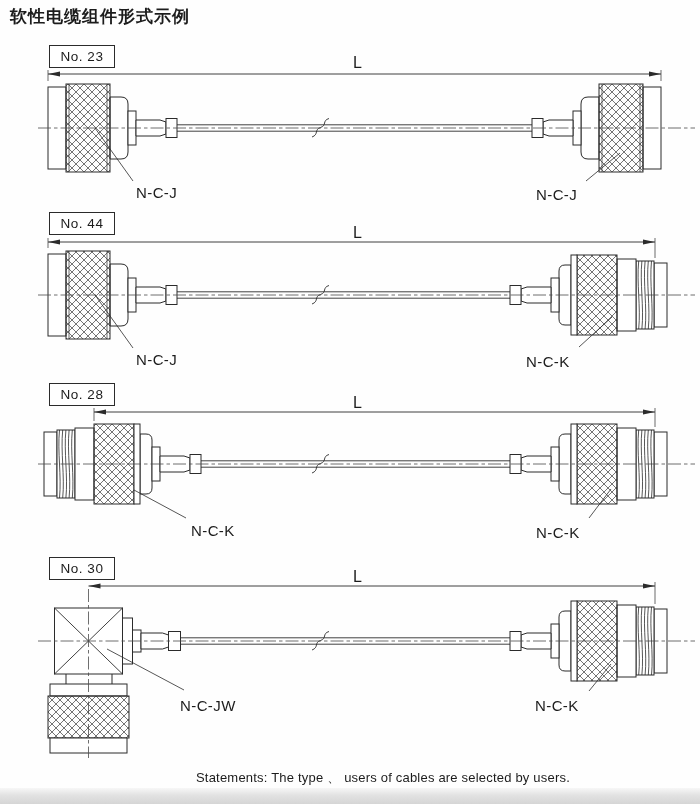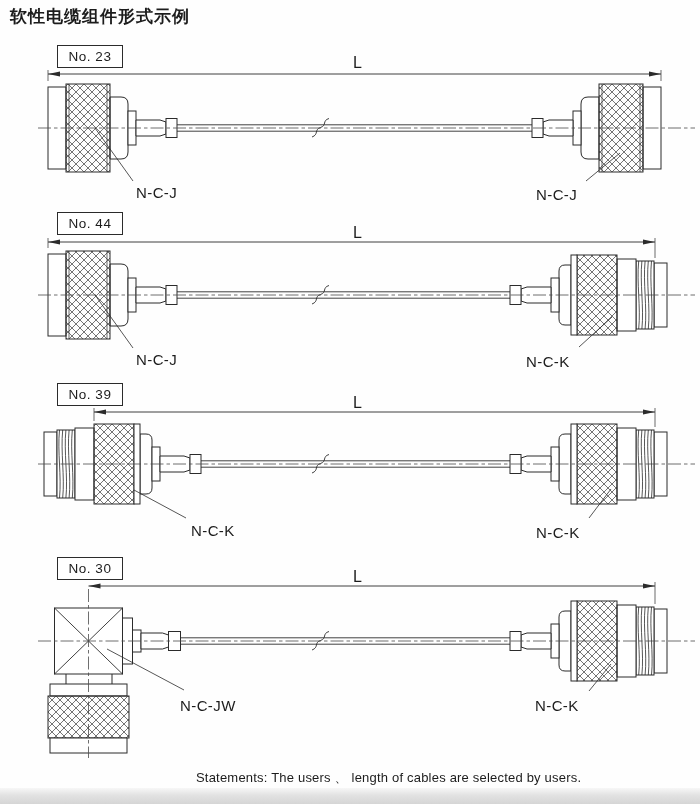--- a/index.html
+++ b/index.html
@@ -4,21 +4,21 @@
 <style>
   html,body{margin:0;padding:0;background:#fff;}
   .page{position:relative;width:700px;height:804px;background:#fefefe;
         font-family:"Liberation Sans","DejaVu Sans",sans-serif;color:#1c1c1c;overflow:hidden;}
   .title{position:absolute;left:10px;top:5px;display:flex;align-items:baseline;gap:17px;
          font-weight:bold;white-space:nowrap;text-align:center;}
   .t-zh{font-size:17px;letter-spacing:1px;}
   .t-en{font-size:16px;letter-spacing:0.2px;}
   .no-box{position:absolute;left:49px;width:64px;height:21px;border:1.3px solid #2b2b2b;
           background:#fff;display:flex;align-items:center;justify-content:center;
-          font-size:13.5px;letter-spacing:0.5px;margin-left:8px;}
+          font-size:13.5px;letter-spacing:0.5px;}
   .dim-label{position:absolute;font-size:16px;font-weight:normal;}
   .conn-label{position:absolute;font-size:15px;letter-spacing:0.4px;margin-top:23px;}
   .note-zh{position:absolute;left:196px;top:752px;font-size:13.5px;letter-spacing:0.5px;}
   .note-en{position:absolute;left:196px;top:769px;font-size:13px;letter-spacing:0.2px;}
   .footer-bar{position:absolute;left:0;top:788px;width:700px;height:16px;
               background:linear-gradient(180deg,#f7f7f7 0%,#e2e2e2 45%,#d5d5d5 100%);}
   svg.artwork{position:absolute;left:0;top:0;}
 </style>
 </head>
 <body>
@@ -203,26 +203,26 @@
   <div class="no-box" style="top:45px">No. 23</div>
   <div class="dim-label" style="left:353px;top:54px">L</div>
   <div class="conn-label" style="left:136px;top:161px">N-C-J</div>
   <div class="conn-label" style="left:536px;top:163px">N-C-J</div>
 
   <div class="no-box" style="top:212px">No. 44</div>
   <div class="dim-label" style="left:353px;top:224px">L</div>
   <div class="conn-label" style="left:136px;top:328px">N-C-J</div>
   <div class="conn-label" style="left:526px;top:330px">N-C-K</div>
 
-  <div class="no-box" style="top:383px">No. 39</div>
+  <div class="no-box" style="top:383px">No. 28</div>
   <div class="dim-label" style="left:353px;top:394px">L</div>
   <div class="conn-label" style="left:191px;top:499px">N-C-K</div>
   <div class="conn-label" style="left:536px;top:501px">N-C-K</div>
 
   <div class="no-box" style="top:557px">No. 30</div>
   <div class="dim-label" style="left:353px;top:568px">L</div>
   <div class="conn-label" style="left:180px;top:674px">N-C-JW</div>
   <div class="conn-label" style="left:535px;top:674px">N-C-K</div>
 
-  <div class="note-en">Statements: The users 、 length of cables are selected by users.</div>
+  <div class="note-en">Statements: The type 、 users of cables are selected by users.</div>
 
   <div class="footer-bar"></div>
 </div>
 
 </body></html>

